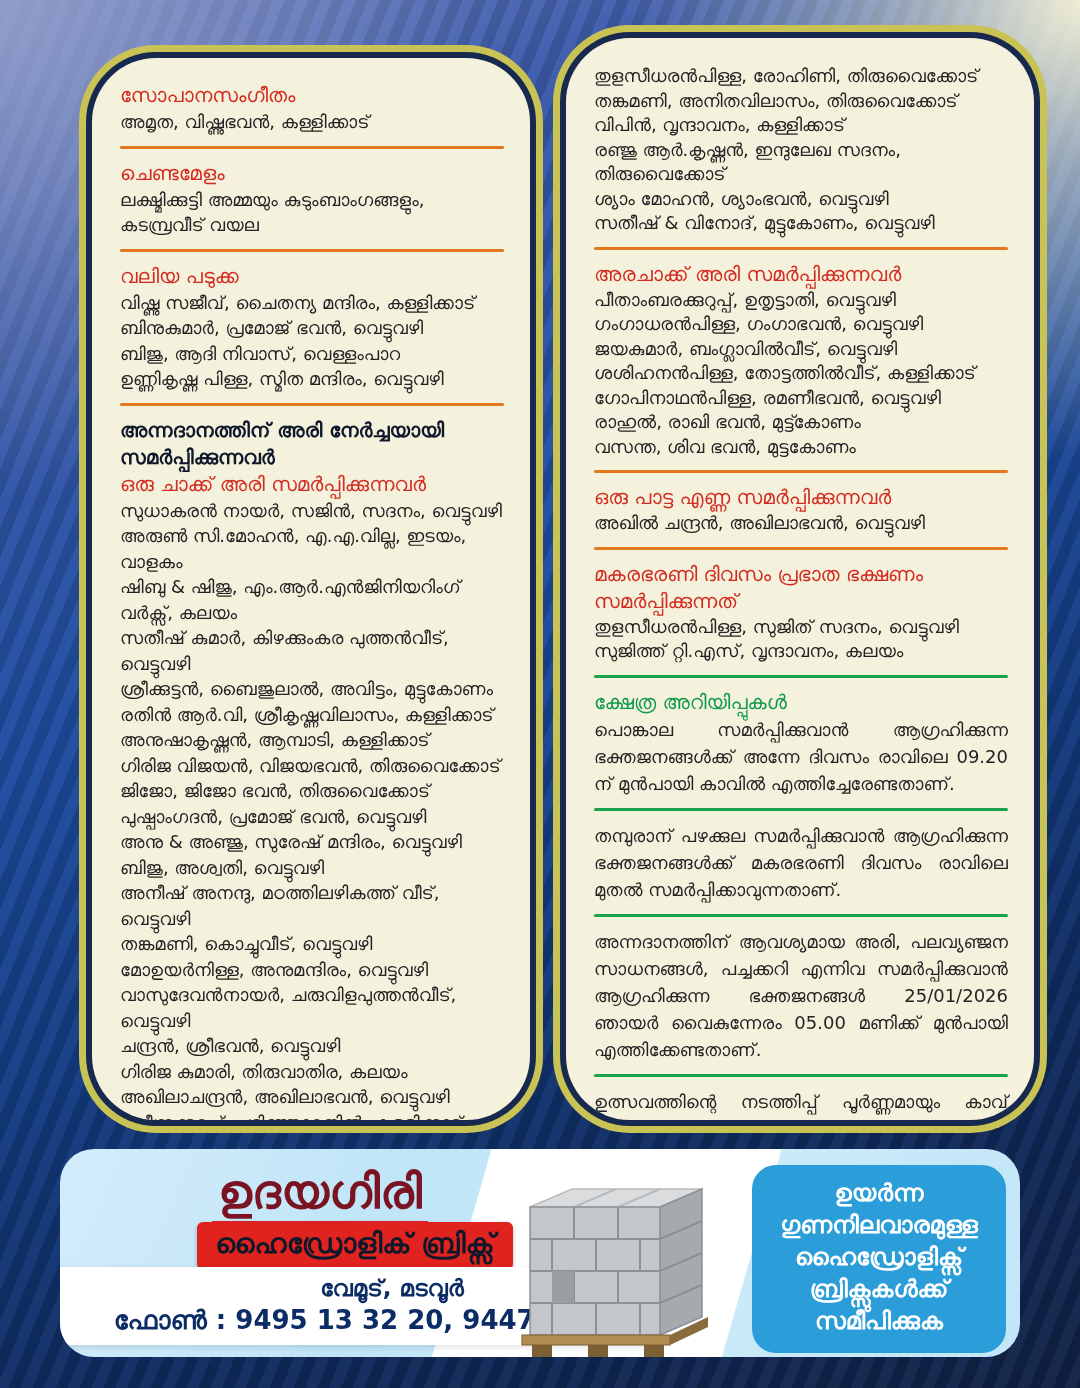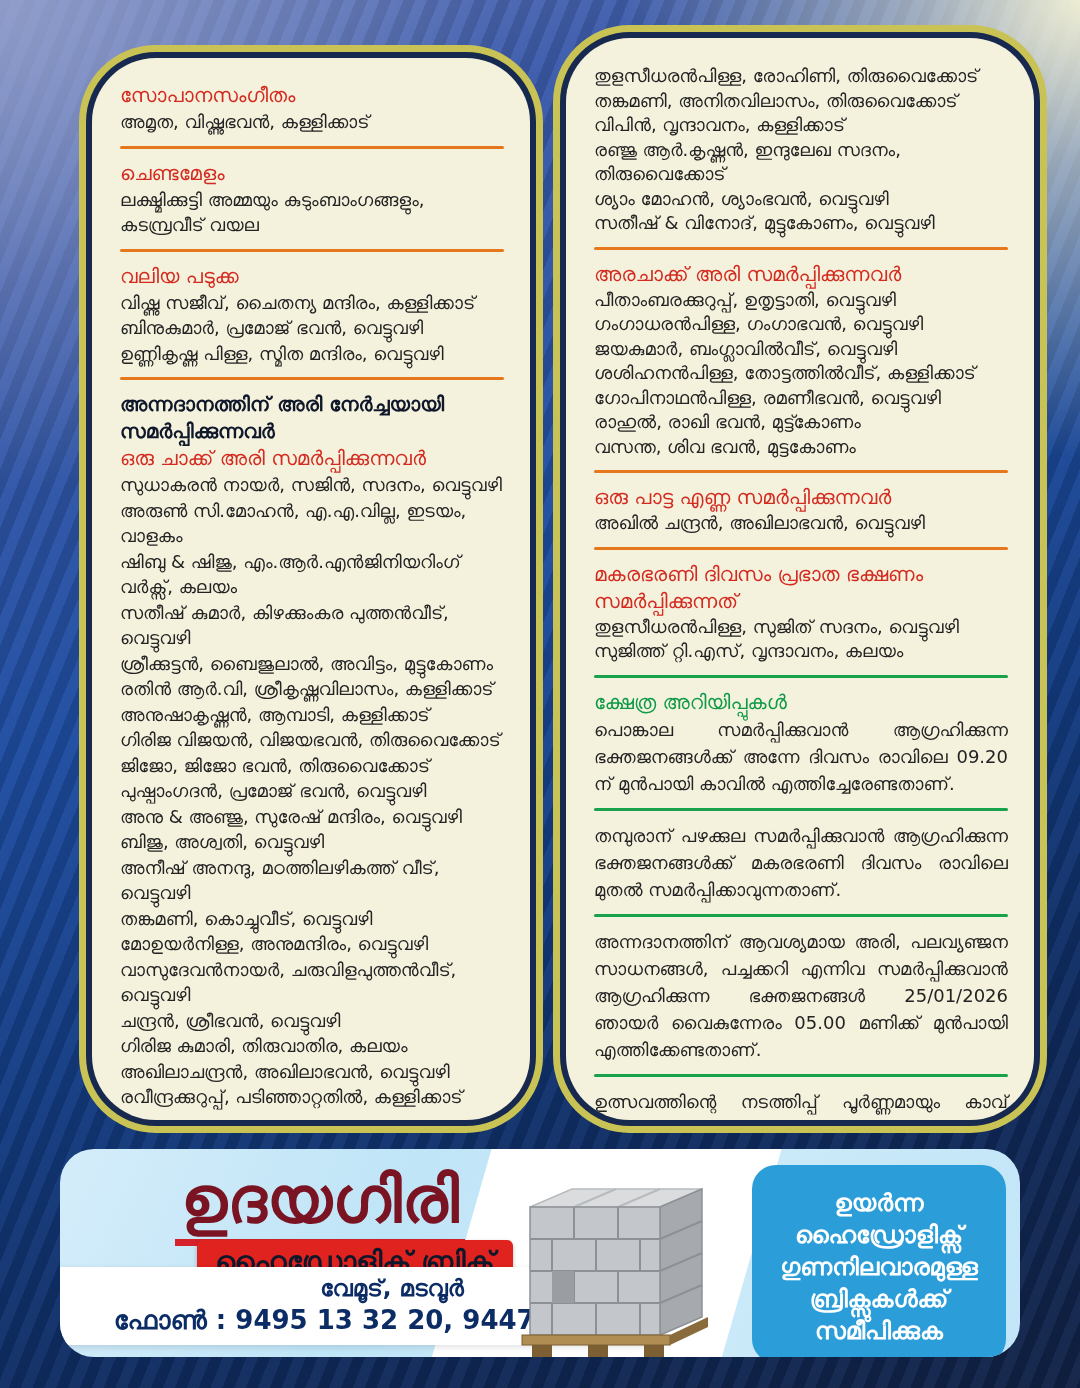--- a/index.html
+++ b/index.html
@@ -42,21 +42,21 @@
     position:absolute; left:400px; top:-20px; width:290px; height:260px;
     background:#ffffff; transform:skewX(-16deg);
   }
   .ad-white-streak {
     position:absolute; left:640px; top:-30px; width:36px; height:280px;
     background:rgba(255,255,255,0.55); transform:skewX(-16deg);
   }
   .ad-left { position:absolute; left:40px; top:18px; width:440px; text-align:center; }
   .ad-brand {
     display:inline-block;
-    font-size:64px; font-weight:bold; color:#7a1322; line-height:1.05;
+    font-size:47px; font-weight:bold; color:#7a1322; line-height:1.05;
     border-bottom:7px solid #d6202b; padding:0 6px 5px 6px;text-align:right;
   }
   .ad-brand-sub {
     display:inline-block;
     background:#e0231e; color:#0f172a; font-weight:bold; font-size:28px;
     padding:5px 18px 9px; border-radius:6px; margin:-6px 0 0 70px;
     box-shadow:0 2px 4px rgba(0,0,0,0.25);
   }
   .addr-strip {
     position:absolute; left:-36px; bottom:12px; width:650px; height:78px;
@@ -64,21 +64,21 @@
     box-shadow:0 2px 6px rgba(0,0,0,0.12);
   }
   .addr-text { position:absolute; left:52px; bottom:20px; width:560px; text-align:center; }
   .addr-line1 { color:#0c2c66; font-weight:bold; font-size:23px; line-height:30px; }
   .addr-line2 { color:#0c2c66; font-weight:bold; font-size:26px; line-height:34px; }
   .ad-bricks { position:absolute; left:428px; top:0px; width:250px; height:230px; }
   .ad-right-box {
     position:absolute; right:14px; top:16px; width:254px;
     background:#2b9ed9; border-radius:24px;
     color:#fff; font-weight:bold; text-align:center;
-    font-size:24px; line-height:32px; padding:22px 6px 16px;
+    font-size:24px; line-height:32px; padding:12px 6px 16px;
   }
 </style>
 </head>
 <body>
 
 <div class="panel" id="left-panel">
     <div class="section">
       <div class="sec-title">സോപാനസംഗീതം</div>
       <div class="name-line">അമൃത, വിഷ്ണുഭവൻ, കള്ളിക്കാട്</div>
     </div>
@@ -86,20 +86,21 @@
     <div class="section">
       <div class="sec-title">ചെണ്ടമേളം</div>
       <div class="name-line">ലക്ഷ്മിക്കുട്ടി അമ്മയും കുടുംബാംഗങ്ങളും,</div>
       <div class="name-line">കടമ്പ്രവീട് വയല</div>
     </div>
     <div class="divider orange"></div>
     <div class="section">
       <div class="sec-title">വലിയ പടുക്ക</div>
       <div class="name-line">വിഷ്ണു സജീവ്, ചൈതന്യ മന്ദിരം, കള്ളിക്കാട്</div>
       <div class="name-line">ബിനുകുമാർ, പ്രമോജ് ഭവൻ, വെട്ടുവഴി</div>
+      <div class="name-line">ബിജു, ആദി നിവാസ്, വെള്ളംപാറ</div>
       <div class="name-line">ഉണ്ണികൃഷ്ണ പിള്ള, സ്മിത മന്ദിരം, വെട്ടുവഴി</div>
     </div>
     <div class="divider orange"></div>
     <div class="section">
       <div class="sec-pretitle">അന്നദാനത്തിന് അരി നേർച്ചയായി സമർപ്പിക്കുന്നവർ</div>
       <div class="sec-title">ഒരു ചാക്ക് അരി സമർപ്പിക്കുന്നവർ</div>
       <div class="name-line">സുധാകരൻ നായർ, സജിൻ, സദനം, വെട്ടുവഴി</div>
       <div class="name-line">അരുൺ സി.മോഹൻ, എ.എ.വില്ല, ഇടയം, വാളകം</div>
       <div class="name-line">ഷിബു &amp; ഷിജു, എം.ആർ.എൻജിനിയറിംഗ് വർക്സ്, കലയം</div>
       <div class="name-line">സതീഷ് കുമാർ, കിഴക്കുംകര പുത്തൻവീട്, വെട്ടുവഴി</div>
@@ -225,18 +226,18 @@
     <rect x="34" y="186" width="148" height="10" fill="#b08d52" stroke="#7c5f33" stroke-width="1"></rect>
     <polygon points="182,186 220,168 220,178 182,196" fill="#8a6b3c"></polygon>
     <rect x="44" y="196" width="20" height="15" fill="#7c5f33"></rect>
     <rect x="100" y="196" width="20" height="15" fill="#7c5f33"></rect>
     <rect x="156" y="196" width="20" height="15" fill="#7c5f33"></rect>
     <rect x="34" y="211" width="148" height="8" fill="#9a7a45" stroke="#7c5f33" stroke-width="1"></rect>
   </svg>
 
   <div class="ad-right-box" id="ad-tagline">
       <div class="tag-line">ഉയർന്ന</div>
+      <div class="tag-line">ഗുണനിലവാരമുള്ള</div>
       <div class="tag-line">ഹൈഡ്രോളിക്സ്</div>
-      <div class="tag-line">ഗുണനിലവാരമുള്ള</div>
       <div class="tag-line">ബ്രിക്സുകൾക്ക്</div>
       <div class="tag-line">സമീപിക്കുക</div>
     </div>
 </div>
 
 </body></html>

